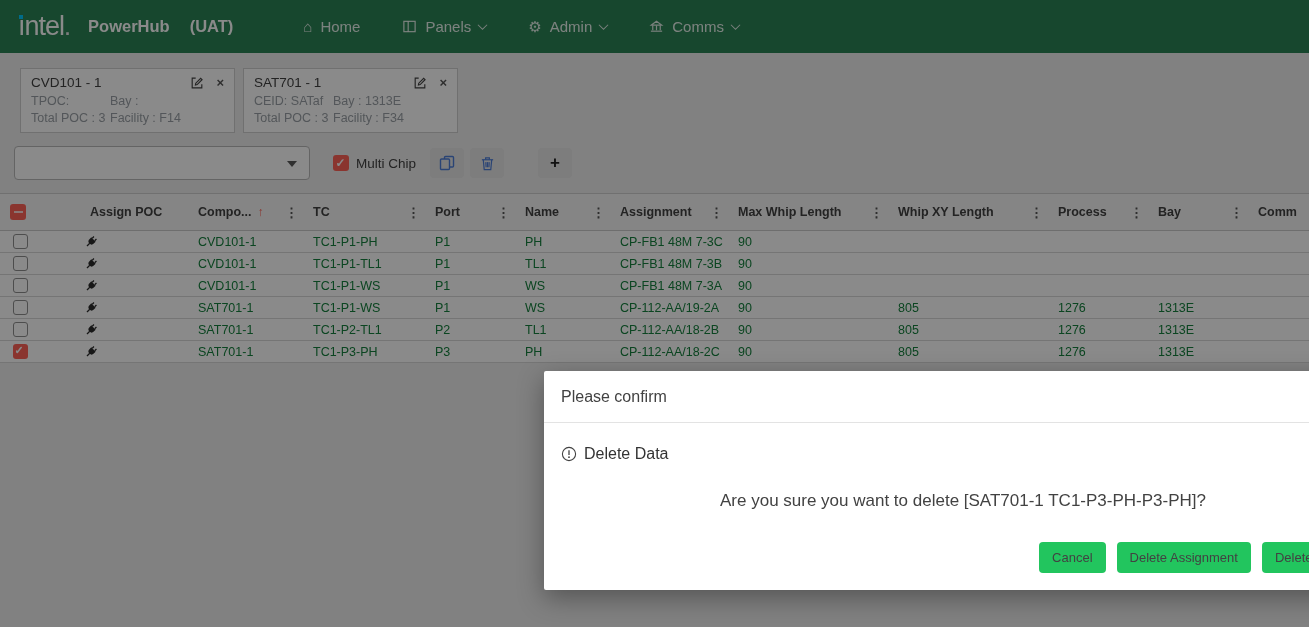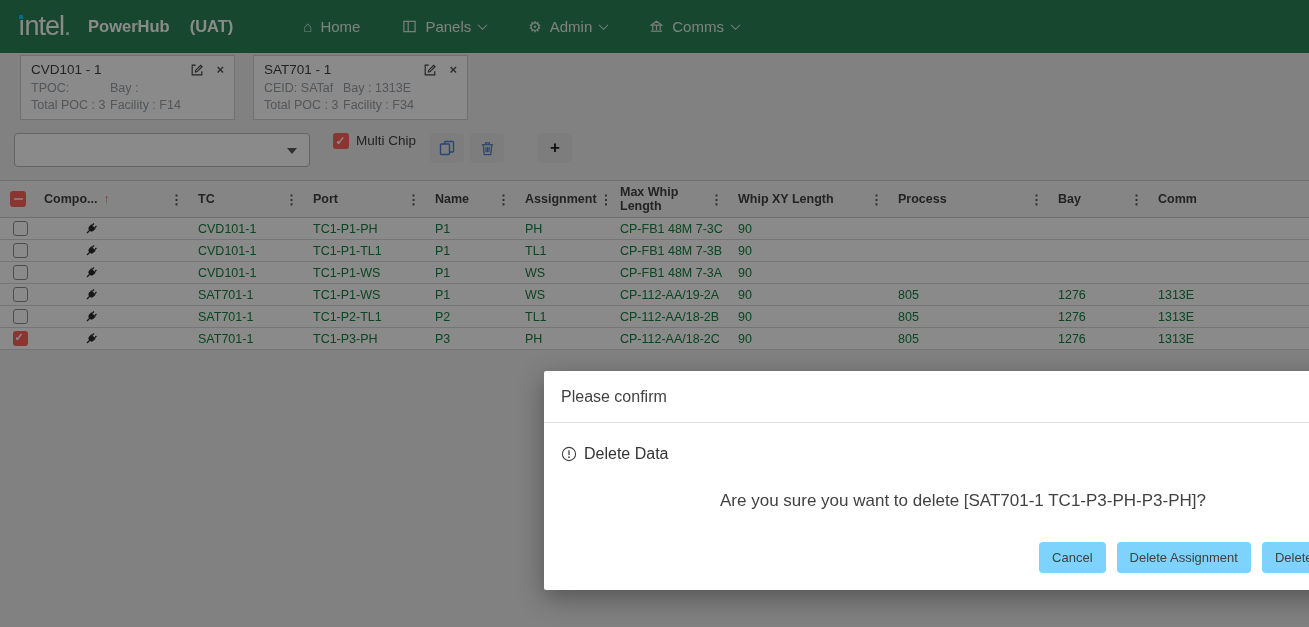--- a/index.html
+++ b/index.html
@@ -23,34 +23,34 @@
   .env { color:#fff; font-weight:700; font-size:16.5px; }
   .nav { display:flex; align-items:center; margin-left:48px; gap:14px; }
   .nav-item {
     display:flex; align-items:center; gap:8px; color:rgba(255,255,255,.88);
     font-size:15px; padding:8px 14px; cursor:pointer;
   }
   .nav-ico { font-size:15px; line-height:1; color:rgba(255,255,255,.85); }
   .chev { width:7px; height:7px; border-right:1.7px solid rgba(255,255,255,.85);
     border-bottom:1.7px solid rgba(255,255,255,.85); transform:rotate(45deg) translate(-1px,-1px); }
   
-  .chips { display:flex; gap:18px; margin:2px 0 0 20px; }
+  .chips { display:flex; gap:8px; margin:15px 0 0 20px; }
   .chip {
     width:215px; min-height:59px; background:#fff; border:1px solid #cfcfcf;
     padding:6px 10px 7px 10px;
   }
   .chip-top { display:flex; align-items:center; }
   .chip-title { font-size:13.5px; color:#424242; }
   .chip-actions { margin-left:auto; display:flex; align-items:center; gap:12px; }
   .chip-actions .act { cursor:pointer; line-height:0; }
   .chip-x { font-size:13px; color:#555; font-weight:700; }
   .chip-grid { margin-top:4px; display:grid; grid-template-columns:79px 1fr; row-gap:3px;
     font-size:12.5px; color:#9aa0a6; }
   
-  .toolbar { display:flex; margin:13px 0 0 14px; }
+  .toolbar { display:flex; align-items:center; margin:13px 0 0 14px; }
   .combobox {
     width:296px; height:34px; background:#fff; border:1px solid #b9b9b9; border-radius:4px;
     position:relative; cursor:pointer;
   }
   .combobox .caret {
     position:absolute; right:12px; top:14px; width:0; height:0;
     border-left:5px solid transparent; border-right:5px solid transparent;
     border-top:6px solid #5a5a5a;
   }
   .cbx { width:16px; height:16px; border-radius:3px; cursor:pointer; position:relative; }
@@ -94,21 +94,21 @@
     display:flex; flex-direction:column;
   }
   .m-head { height:52px; display:flex; align-items:center; padding:0 17px; border-bottom:1px solid #e3e3e3; }
   .m-title { font-size:16px; color:#424242; }
   .m-close { margin-left:auto; color:#9a9a9a; font-size:15px; cursor:pointer; padding:4px; }
   .m-body { padding:22px 17px 0 17px; flex:1; }
   .m-heading { display:flex; align-items:center; gap:7px; font-size:16px; color:#333; }
   .m-msg { text-align:center; font-size:17px; color:#424242; margin-top:28px; }
   .m-foot { display:flex; justify-content:flex-end; gap:11px; padding:0 17px 17px 17px; }
   .btn {
-    border:none; background:#7dd3fc; border-radius:4px; padding:8px 13px;
+    border:none; background:#22c55e; border-radius:4px; padding:8px 13px;
     font-size:13px; color:#424242; font-family:"Liberation Sans",sans-serif; cursor:pointer;
   }
   svg { display:block; }
 </style>
 </head>
 <body>
 
 <div class="app">
 
   <header class="topbar">
@@ -229,20 +229,23 @@
       </span>
     </button>
     <button class="icon-btn plus">+</button>
   </div>
 
   <div class="grid">
     <div class="g-head">
       <div class="h-cell c-center">
         <span class="cbx indet"></span>
       </div>
+      <div class="h-cell pad-assign">
+        <span>Assign POC</span>
+      </div>
       <div class="h-cell">
         <span>Compo...</span>
         <span class="sort">↑</span>
         <span class="menu">⋮</span>
       </div>
       <div class="h-cell">
         <span>TC</span>
         <span class="menu">⋮</span>
       </div>
       <div class="h-cell">

